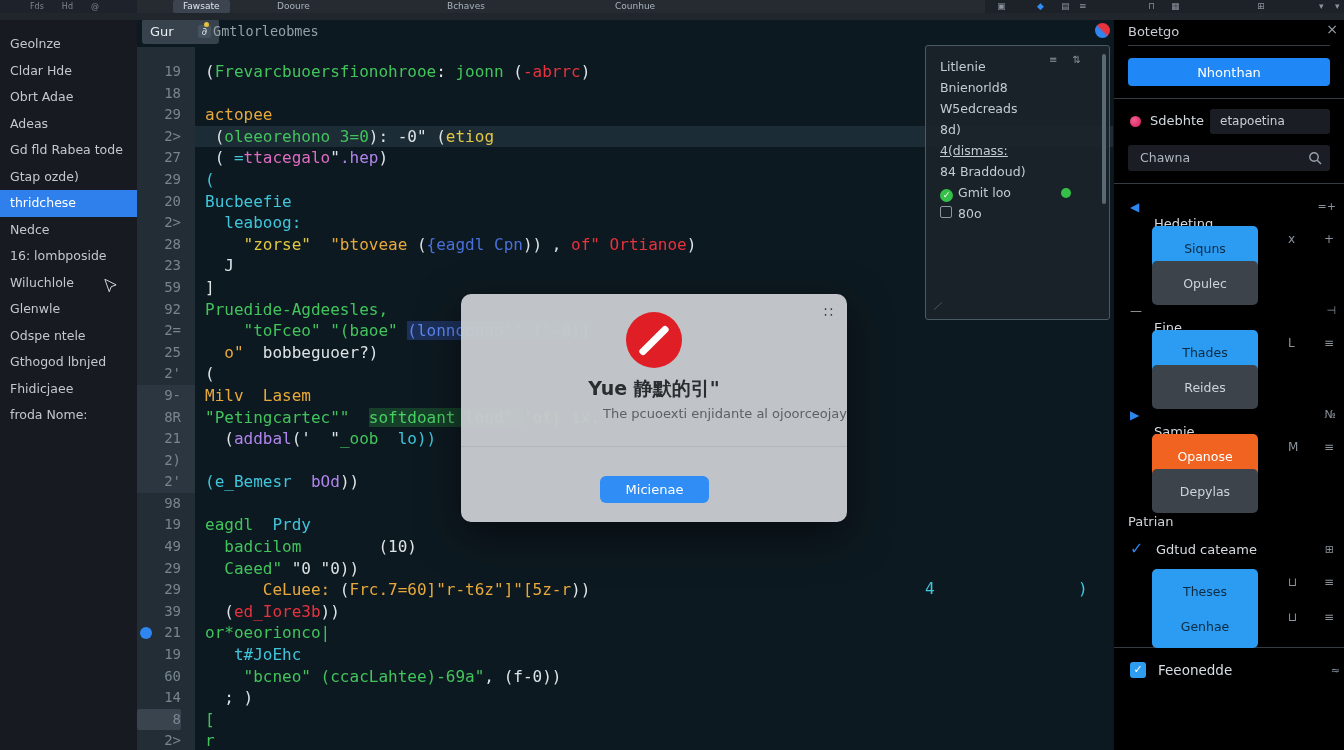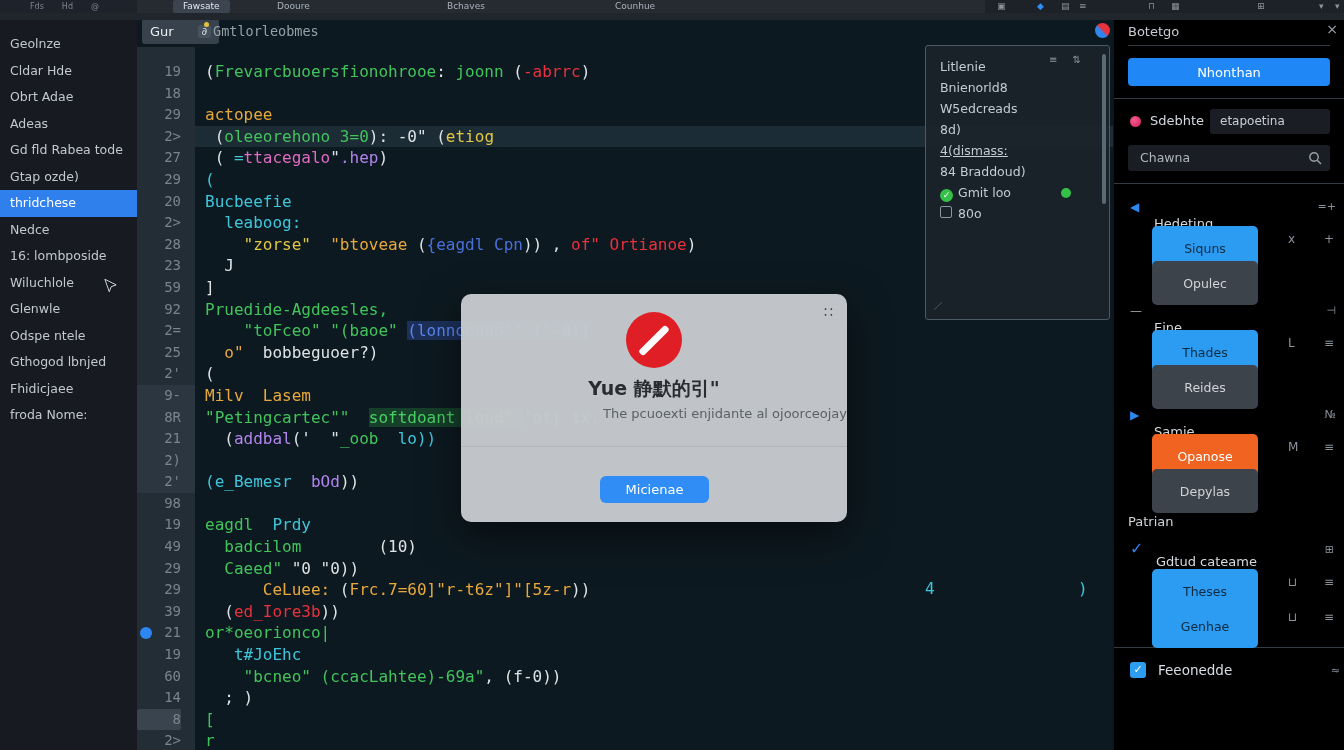--- a/index.html
+++ b/index.html
@@ -103,21 +103,21 @@
   .p-btn{position:absolute;left:24px;width:106px;height:44px;border:none;border-radius:5px;
          font-size:12.5px;font-family:inherit;color:#fff;}
   .p-btn.blue{background:#2b9cf2;color:#0e2a40;}
   .p-btn.gray{background:#3c434b;color:#ced3d9;}
   .p-btn.orange{background:#f06321;color:#fff;}
   .p-ric1{position:absolute;left:160px;top:6px;font-size:12px;color:#8a939c;}
   .p-ric2{position:absolute;left:196px;top:6px;font-size:12px;color:#8a939c;}
   .p-label{margin-top:18px;font-size:13px;color:#cfd4da;}
   .p-check{position:relative;height:22px;margin-top:10px;}
   .p-cmark{position:absolute;left:2px;top:0;color:#2e86f0;font-size:16px;font-weight:bold;}
-  .p-clabel{position:absolute;left:28px;top:3px;font-size:13px;color:#d6dbe0;margin-top:12px;}
+  .p-clabel{position:absolute;left:28px;top:3px;font-size:13px;color:#d6dbe0;}
   .p-cright{position:absolute;right:-4px;top:4px;font-size:11px;color:#8a939c;}
   .p-cbx{position:relative;height:24px;margin-top:12px;}
   .p-cbxbox{position:absolute;left:2px;top:2px;width:16px;height:16px;background:#2e9df0;border-radius:3px;
             color:#fff;font-size:11px;line-height:16px;text-align:center;}
   .p-cbxlabel{position:absolute;left:30px;top:2px;font-size:13.5px;color:#d9dee3;}
   .p-cbxright{position:absolute;right:-10px;top:4px;font-size:11px;color:#8a939c;}
 </style>
 </head>
 <body>
 

